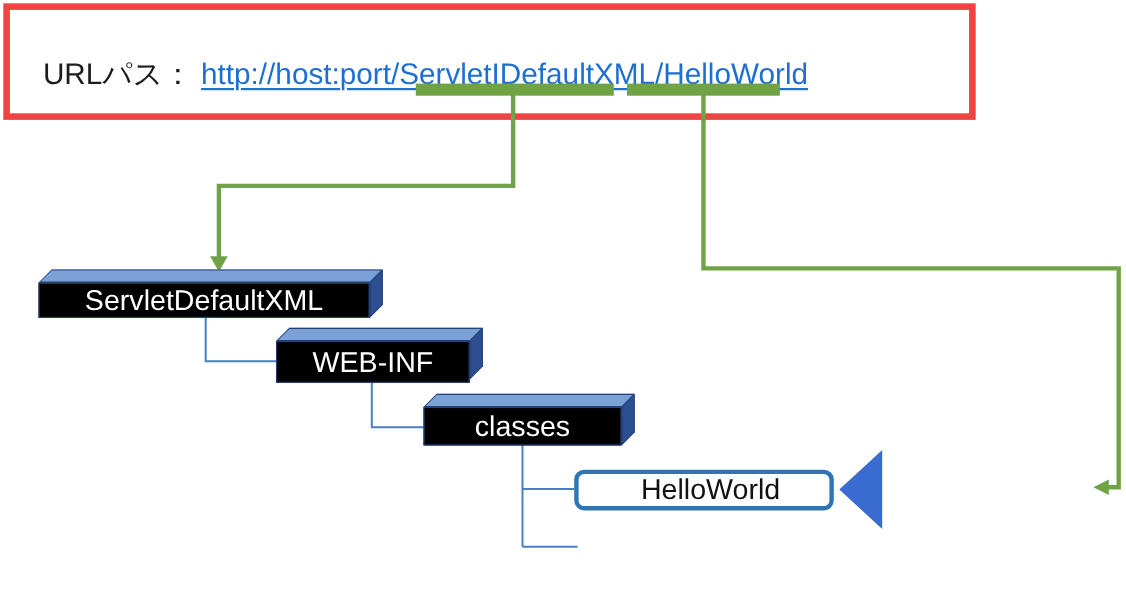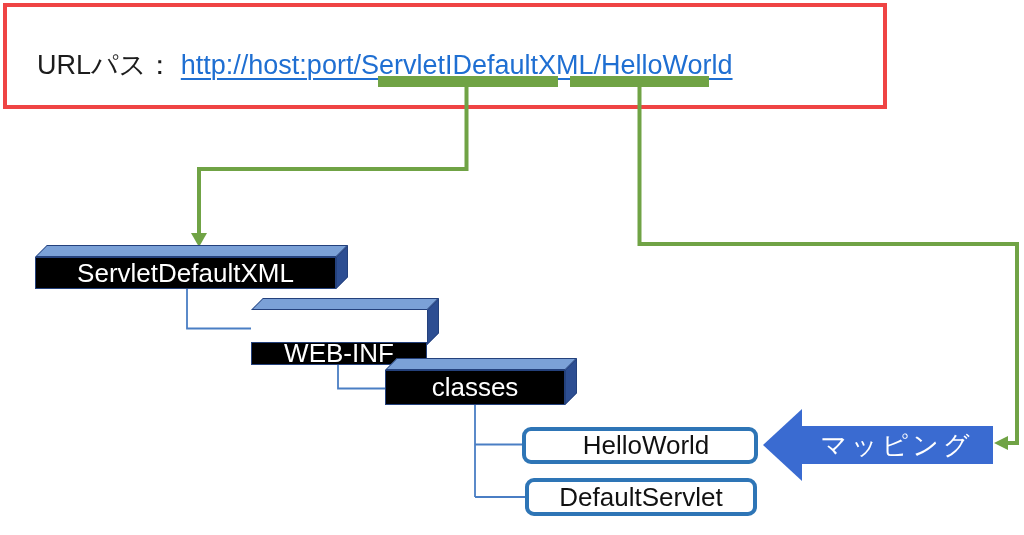--- a/index.html
+++ b/index.html
@@ -1,21 +1,21 @@
 <!DOCTYPE html>
 <html><head>
 <meta charset="utf-8">
 <style>
   html,body{margin:0;padding:0;background:#ffffff;}
   body{font-family:"Liberation Sans","DejaVu Sans",sans-serif;}
   #canvas{position:relative;width:1024px;height:535px;background:#ffffff;overflow:hidden;}
 
   
   .url-box{position:absolute;left:3px;top:3px;width:884px;height:106px;
-           border:4px solid #ef4444;background:#ffffff;box-sizing:border-box;}
+           border:6px solid #ef4444;background:#ffffff;box-sizing:border-box;}
   .url-line{position:absolute;left:30px;top:40px;font-size:27px;white-space:nowrap;}
   .url-label{color:#1c1c1c;}
   .url-link{color:#1f6fd2;text-decoration:underline;text-decoration-thickness:2px;text-underline-offset:4px;cursor:pointer;}
 
   .hl-bar{position:absolute;height:11px;background:#70a345;z-index:1;}
   .hl-bar.seg1{left:378px;top:76px;width:180px;}
   .hl-bar.seg2{left:570px;top:76px;width:139px;}
 
   
   #overlay{position:absolute;left:0;top:0;width:1024px;height:535px;z-index:2;pointer-events:none;}
@@ -33,21 +33,21 @@
                     color:#ffffff;font-size:26px;display:flex;align-items:center;justify-content:center;}
 
   #cube-servletdefaultxml{left:35px;top:245px;}
   #cube-servletdefaultxml .face-top{width:301px;}
   #cube-servletdefaultxml .face-side{left:301px;height:32px;}
   #cube-servletdefaultxml .face-front{width:301px;height:32px;}
 
   #cube-webinf{left:251px;top:298px;}
   #cube-webinf .face-top{width:176px;}
   #cube-webinf .face-side{left:176px;height:35px;}
-  #cube-webinf .face-front{width:176px;height:23px;margin-top:32px;}
+  #cube-webinf .face-front{width:176px;height:38px;}
 
   #cube-classes{left:385px;top:358px;}
   #cube-classes .face-top{width:180px;}
   #cube-classes .face-side{left:180px;height:35px;}
   #cube-classes .face-front{width:180px;height:35px;}
 
   
   .file-box{position:absolute;background:#ffffff;border:4px solid #2e75b6;border-radius:9px;
             box-sizing:border-box;z-index:3;color:#111111;font-size:26px;
             display:flex;align-items:center;justify-content:center;}
@@ -106,22 +106,18 @@
 
   <div class="cube" id="cube-classes">
     <div class="face-top"></div>
     <div class="face-side"></div>
     <div class="face-front">classes</div>
   </div>
 
   <div class="file-box" id="box-helloworld">
     <span>HelloWorld</span>
   </div>
-  <div class="file-box" id="box-defaultservlet">
-    <span>DefaultServlet</span>
-  </div>
 
   <div class="map-arrow" id="mapping-arrow">
     <div class="head"></div>
-    <div class="shaft">マッピング</div>
   </div>
 
 </div>
 
 </body></html>

